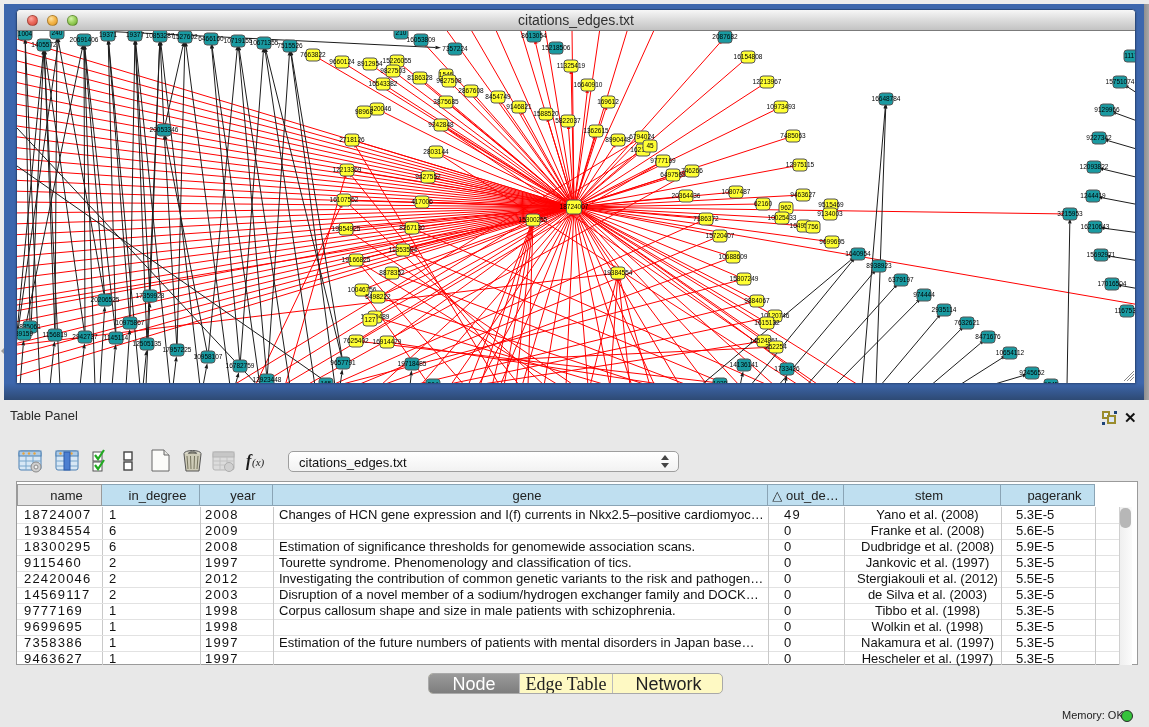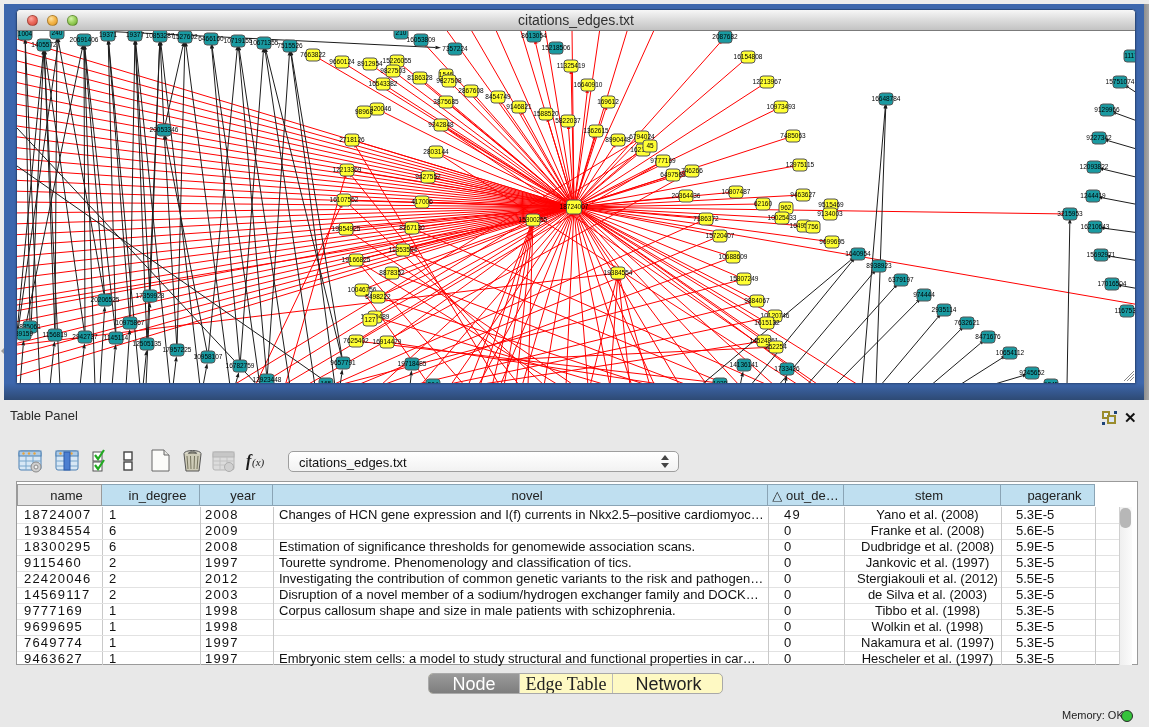--- a/index.html
+++ b/index.html
@@ -900,21 +900,21 @@
 </svg>
 <div id="dropdown">
     <span>citations_edges.txt</span>
   <div class="updn up"></div>
     <div class="updn dn"></div>
   </div>
 <div id="tablebox"></div>
 <div class="th" id="th-name">name</div>
 <div class="th" style="left:102px;width:98px">in_degree</div>
 <div class="th" style="left:200px;width:73px">year</div>
-<div class="th" style="left:273px;width:495px">novel</div>
+<div class="th" style="left:273px;width:495px">gene</div>
 <div class="th" style="left:768px;width:76px;padding-left:0">△ out_de…</div>
 <div class="th" style="left:844px;width:157px">stem</div>
 <div class="th" style="left:1001px;width:94px">pagerank</div>
 <div class="trow" style="top:507px">
 <span class="c-name">18724007</span>
     <span class="c-deg">1</span>
     <span class="c-year">2008</span>
 <span class="c-title">Changes of HCN gene expression and I(f) currents in Nkx2.5–positive cardiomyoc…</span>
     <span class="c-out">49</span>
     <span class="c-short">Yano et al. (2008)</span>
@@ -975,32 +975,32 @@
   </div>
 <div class="trow" style="top:619px">
 <span class="c-name">9699695</span>
     <span class="c-deg">1</span>
     <span class="c-year">1998</span>
     <span class="c-out">0</span>
     <span class="c-short">Wolkin et al. (1998)</span>
 <span class="c-pr">5.3E-5</span>
   </div>
 <div class="trow" style="top:635px">
-<span class="c-name">7649774</span>
+<span class="c-name">7358386</span>
     <span class="c-deg">1</span>
     <span class="c-year">1997</span>
+<span class="c-title">Estimation of the future numbers of patients with mental disorders in Japan base…</span>
     <span class="c-out">0</span>
     <span class="c-short">Nakamura et al. (1997)</span>
 <span class="c-pr">5.3E-5</span>
   </div>
 <div class="trow" style="top:651px">
 <span class="c-name">9463627</span>
     <span class="c-deg">1</span>
     <span class="c-year">1997</span>
-<span class="c-title">Embryonic stem cells: a model to study structural and functional properties in car…</span>
     <span class="c-out">0</span>
     <span class="c-short">Hescheler et al. (1997)</span>
 <span class="c-pr">5.3E-5</span>
   </div>
 <div class="colline" style="left:102px"></div>
 <div style="position:absolute;left:17px;top:523px;width:1102px;height:1px;background:#e2e2e2"></div>
 <div style="position:absolute;left:17px;top:539px;width:1102px;height:1px;background:#e2e2e2"></div>
 <div style="position:absolute;left:17px;top:555px;width:1102px;height:1px;background:#e2e2e2"></div>
 <div style="position:absolute;left:17px;top:571px;width:1102px;height:1px;background:#e2e2e2"></div>
 <div style="position:absolute;left:17px;top:587px;width:1102px;height:1px;background:#e2e2e2"></div>

